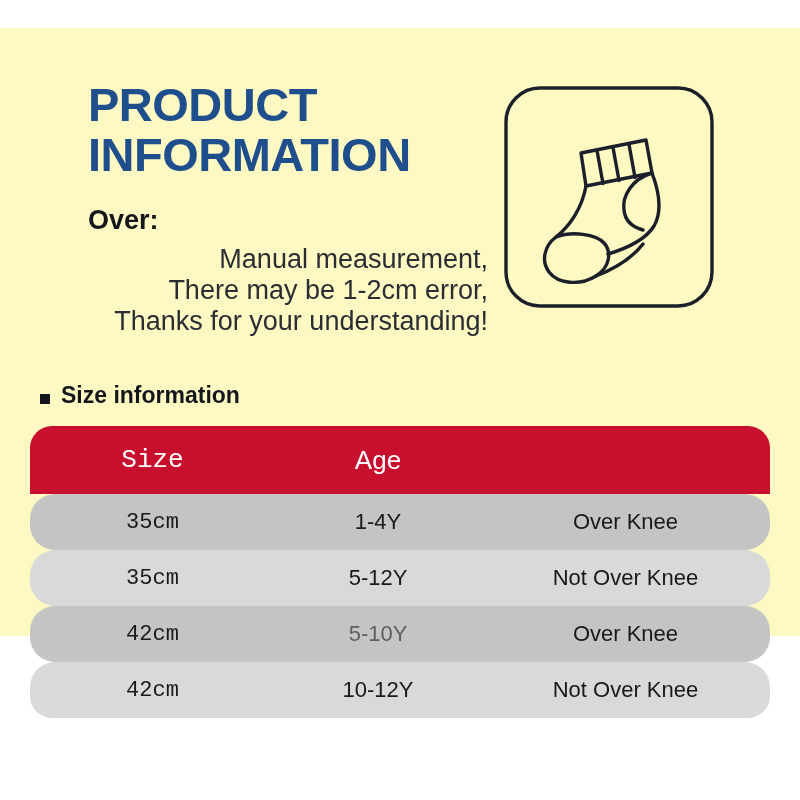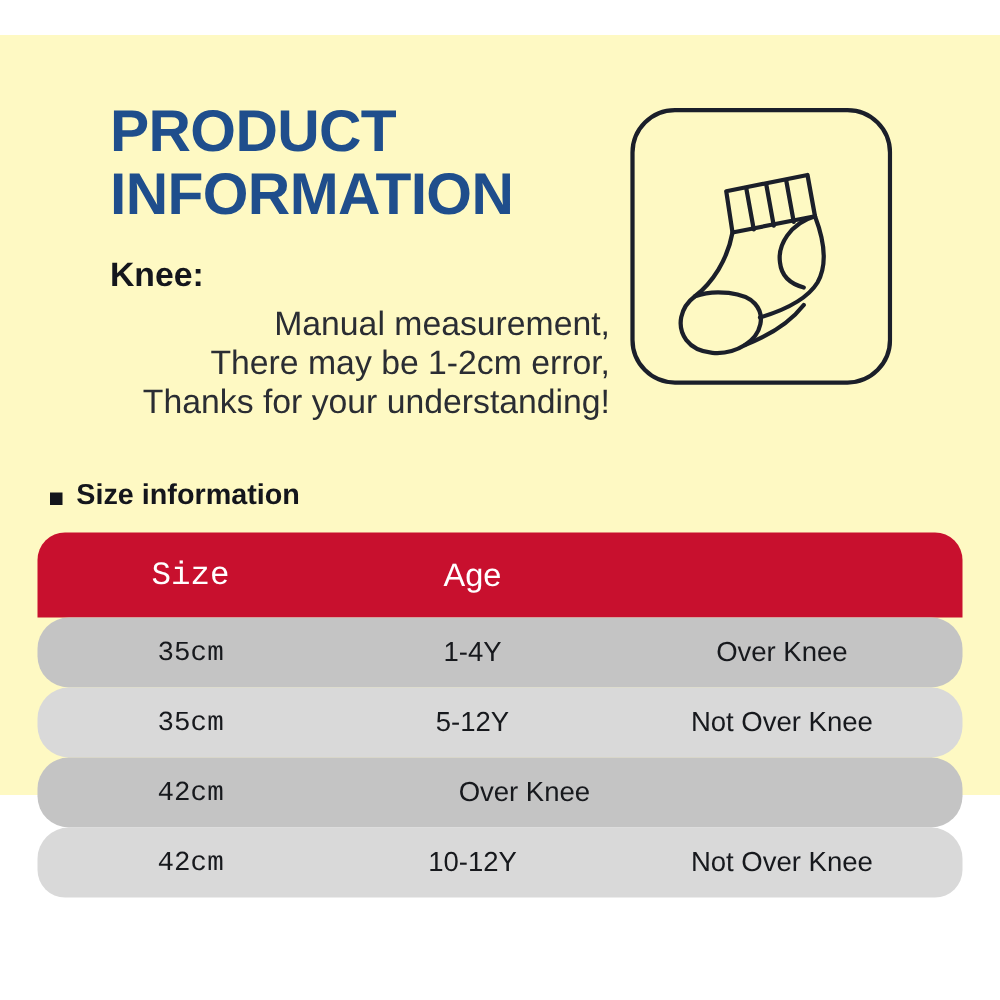--- a/index.html
+++ b/index.html
@@ -124,21 +124,21 @@
 <body>
 
 <div id="page">
 
   <div class="header-area">
     <h1 class="title">
       <span class="title-line">PRODUCT</span>
       <span class="title-line">INFORMATION</span>
     </h1>
 
-    <div class="tips-heading">Knee:</div>
+    <div class="tips-heading">Over:</div>
 
     <div class="tips-list">
       <span class="tips-line">Manual measurement,</span>
       <span class="tips-line">There may be 1-2cm error,</span>
       <span class="tips-line">Thanks for your understanding!</span>
     </div>
   </div>
 
   <div class="icon-frame">
     <svg viewBox="0 0 210 222" xmlns="http://www.w3.org/2000/svg" fill="none" stroke="#1b1f2a" stroke-width="3.4" stroke-linecap="round" stroke-linejoin="round">
@@ -187,20 +187,21 @@
     </div>
 
     <div class="table-row even">
       <div class="cell col-size">35cm</div>
       <div class="cell col-age">5-12Y</div>
       <div class="cell col-note">Not Over Knee</div>
     </div>
 
     <div class="table-row odd">
       <div class="cell col-size">42cm</div>
+      <div class="cell col-age muted">5-10Y</div>
       <div class="cell col-note">Over Knee</div>
     </div>
 
     <div class="table-row even last">
       <div class="cell col-size">42cm</div>
       <div class="cell col-age">10-12Y</div>
       <div class="cell col-note">Not Over Knee</div>
     </div>
 
   </div>

